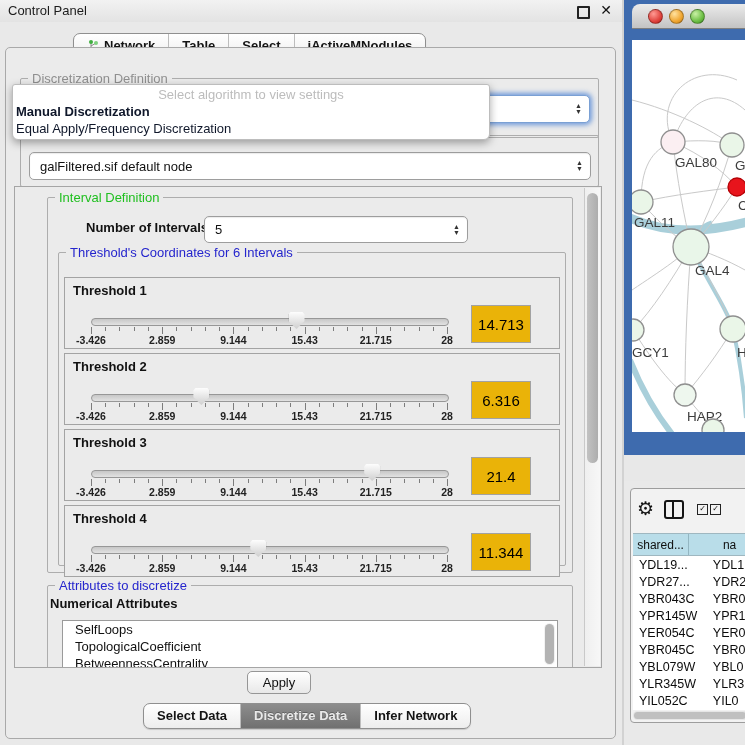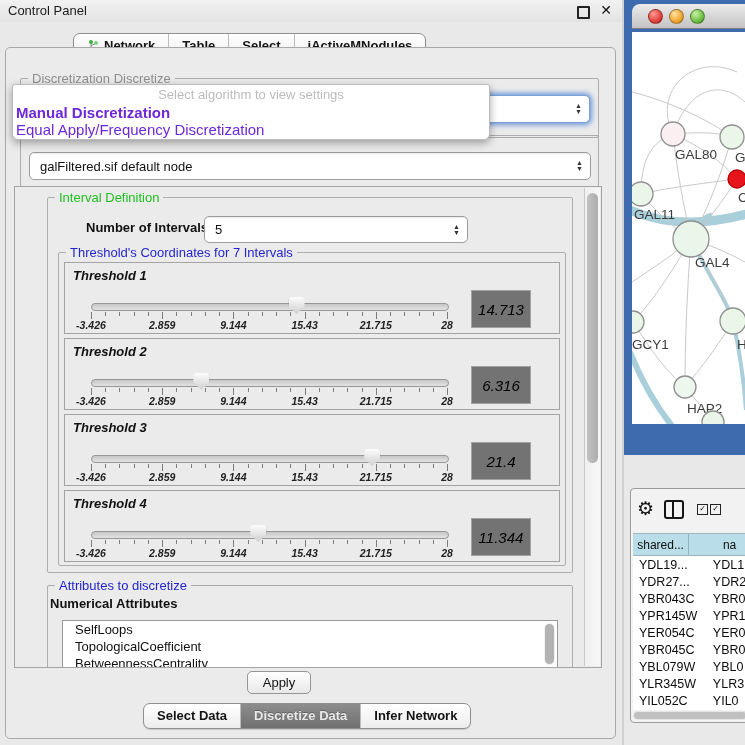--- a/index.html
+++ b/index.html
@@ -32,21 +32,21 @@
   .combo{position:absolute;background:#ffffff;border:1px solid #9d9d9d;border-radius:5px;box-shadow:inset 0 1px 1px rgba(0,0,0,.08);}
   .combo .cv{position:absolute;left:10px;top:0;bottom:0;display:flex;align-items:center;font-size:13px;color:#111;}
   .stepper{position:absolute;right:7px;top:50%;transform:translateY(-50%);display:flex;flex-direction:column;line-height:6px;font-size:7px;color:#333;}
 
   
   #algoCombo{left:28px;top:95px;width:560px;height:26px;border:1px solid #7aa0d4;box-shadow:0 0 5px 2px rgba(90,140,215,.85);}
 
   
   .popup{position:absolute;left:12px;top:84px;width:476px;height:54px;background:#ffffff;border:1px solid #bdbdbd;border-radius:3px 3px 6px 6px;box-shadow:0 3px 8px rgba(0,0,0,.35);z-index:50;}
   .popup .ph{position:absolute;left:0;right:0;top:2px;text-align:center;font-size:13px;color:#bcbcbc;}
-  .popup .opt{position:absolute;left:3px;right:3px;font-size:15px;color:#6d28d9;white-space:nowrap;}
+  .popup .opt{position:absolute;left:3px;right:3px;font-size:13px;color:#0f172a;white-space:nowrap;}
   .popup .opt.b{font-weight:bold;}
 
   
   .scrollpane{position:absolute;left:14px;top:186px;width:586px;height:480px;border:1px solid #a5a5a5;background:#ebebeb;overflow:hidden;}
   .vsb{position:absolute;right:1px;top:1px;width:15px;height:478px;background:linear-gradient(90deg,#efefef,#f7f7f7);border-left:1px solid #c9c9c9;}
   .vsb .thumb{position:absolute;left:2px;top:5px;width:11px;height:270px;background:linear-gradient(90deg,#c2c2c2,#adadad);border-radius:6px;}
 
   .list-vsb{position:absolute;right:2px;top:2px;width:11px;bottom:2px;background:#f2f2f2;border-radius:6px;}
   .list-vsb .thumb{position:absolute;left:1px;top:1px;width:9px;height:40px;background:#b3b3b3;border-radius:5px;}
 
@@ -54,37 +54,37 @@
   .thr-panel{position:relative;width:494px;height:70px;border:1px solid #a3a3a3;background:#ebebeb;margin-bottom:4px;}
   .thr-label{position:absolute;left:8px;top:5px;font-size:13px;font-weight:bold;color:#111;}
   .track{position:absolute;left:26px;top:40px;width:356px;height:6px;border:1px solid #979797;border-radius:4px;background:linear-gradient(#c7c7c7,#e2e2e2);}
   .thumb-sl{position:absolute;top:34px;width:16px;height:17px;background:linear-gradient(#fdfdfd,#cfcfcf);clip-path:polygon(12% 0,88% 0,100% 14%,100% 55%,50% 100%,0 55%,0 14%);filter:drop-shadow(0 0 1px #7d7d7d);}
   .ticks{position:absolute;left:26px;top:49px;width:356px;height:8px;}
   .tick{position:absolute;top:0;width:1px;background:#7c7c7c;}
   .tick.minor{height:4px;}
   .tick.major{height:7px;}
   .tick-labels{position:absolute;left:26px;top:56px;width:356px;height:12px;}
   .tlab{position:absolute;transform:translateX(-50%);font-size:10.5px;font-weight:bold;color:#222;white-space:nowrap;}
-  .valbox{position:absolute;left:406px;top:27px;width:58px;height:36px;background:#737373;border:1px solid #a2a2a2;display:flex;align-items:center;justify-content:center;font-size:15px;color:#000;}
+  .valbox{position:absolute;left:406px;top:27px;width:58px;height:36px;background:#eab308;border:1px solid #a2a2a2;display:flex;align-items:center;justify-content:center;font-size:15px;color:#000;}
 
   
   .attr-list{position:absolute;left:14px;top:34px;width:494px;height:46px;background:#fff;border:1px solid #9a9a9a;overflow:hidden;}
   .attr-item{font-size:13px;color:#111;padding:1px 0 1px 12px;white-space:nowrap;}
 
   .apply-btn{position:absolute;left:247px;top:671px;width:62px;height:21px;background:linear-gradient(#ffffff,#e8e8e8);border:1px solid #969696;border-radius:5px;font-size:13px;color:#111;display:flex;align-items:center;justify-content:center;}
 
   
   .divider{position:absolute;left:622px;top:0;width:2px;height:745px;background:#d2d2d2;}
   .net-desktop{position:absolute;left:624px;top:0;width:121px;height:455px;background:#3e6bae;}
   .mac-titlebar{position:absolute;left:8px;top:4px;right:0;height:24px;background:linear-gradient(#ebebeb,#c3c3c3);border-bottom:1px solid #7e7e7e;border-radius:8px 0 0 0;}
   .tl{position:absolute;top:5px;width:13px;height:13px;border-radius:50%;border:1px solid rgba(0,0,0,.3);}
   .tl.red{left:16px;background:radial-gradient(circle at 35% 30%,#ff9a93,#e0443e 60%,#b01d18);}
   .tl.yellow{left:37px;background:radial-gradient(circle at 35% 30%,#ffe2a0,#f0a631 60%,#c37c12);}
   .tl.green{left:58px;background:radial-gradient(circle at 35% 30%,#c9f0a5,#6dbf45 60%,#3f8f22);}
-  .net-canvas{position:absolute;left:8px;top:32px;right:0;height:392px;background:#fff;}
+  .net-canvas{position:absolute;left:8px;top:40px;right:0;height:392px;background:#fff;}
 
   .tp-strip{position:absolute;left:624px;top:455px;width:121px;height:26px;background:#e5e5e5;border-top:1px solid #a5a5a5;border-bottom:1px solid #c2c2c2;}
   .tp-title{position:absolute;left:9px;top:5px;font-size:13px;color:#1a1a1a;}
   .tp-body-bg{position:absolute;left:624px;top:481px;width:121px;height:264px;background:#e9e9e9;}
   .tp-box{position:absolute;left:6px;top:7px;width:140px;height:233px;background:#f2f2f2;border:1px solid #9d9d9d;border-radius:4px;}
   .tp-toolbar{position:absolute;left:0;top:0;width:100%;height:40px;}
   .gear{position:absolute;left:6px;top:8px;font-size:19px;color:#141414;font-family:"DejaVu Sans",sans-serif;}
   .split-icon{position:absolute;left:33px;top:11px;width:16px;height:15px;border:2px solid #141414;border-radius:3px;}
   .split-icon::after{content:"";position:absolute;left:6px;top:0;width:2px;height:100%;background:#141414;}
   .cb-pair{position:absolute;left:66px;top:15px;display:flex;gap:2px;}
@@ -130,21 +130,21 @@
           <span>Select</span>
         </div>
         <div class="seg">
           <span>jActiveMNodules</span>
         </div>
       </div>
 
     <div class="outer-box"></div>
 
     <div class="group" style="left:20px;top:78px;width:577px;height:58px;">
-      <span class="group-label lbl-gray">Discretization Discretize</span>
+      <span class="group-label lbl-gray">Discretization Definition</span>
     </div>
     <div class="combo" id="algoCombo">
       <span class="stepper">
           <span>▲</span>
           <span>▼</span>
         </span>
     </div>
 
     <div class="group" style="left:20px;top:135px;width:577px;height:50px;">
       <span class="group-label lbl-dark">Table Data</span>
@@ -164,22 +164,22 @@
         <span style="position:absolute;left:38px;top:22px;font-size:13px;font-weight:bold;color:#111;">Number of Intervals</span>
         <div class="combo" style="left:156px;top:18px;width:262px;height:25px;">
           <span class="cv">5</span>
           <span class="stepper">
               <span>▲</span>
               <span>▼</span>
             </span>
         </div>
 
         <div class="group" style="left:10px;top:54px;width:506px;height:312px;">
-          <span class="group-label lbl-blue">Threshold's Coordinates for 7 Intervals</span>
-          <div id="thrList" style="position:absolute;left:5px;top:9px;font-style:italic;">
+          <span class="group-label lbl-blue">Threshold's Coordinates for 6 Intervals</span>
+          <div id="thrList" style="position:absolute;left:5px;top:24px;">
               <div class="thr-panel">
                 <span class="thr-label">Threshold 1</span>
                 <div class="track"></div>
                 <div class="thumb-sl" style="left:223.5px"></div>
                 <div class="ticks">
                   <span class="tick major" style="left:0.00px"></span>
                   <span class="tick minor" style="left:14.24px"></span>
                   <span class="tick minor" style="left:28.48px"></span>
                   <span class="tick minor" style="left:42.72px"></span>
                   <span class="tick minor" style="left:56.96px"></span>

